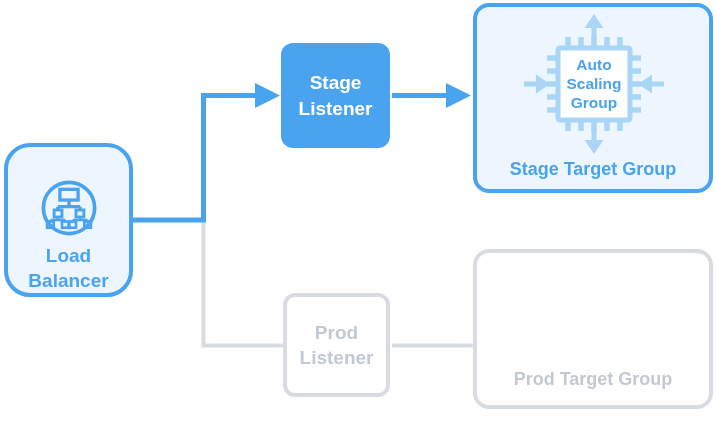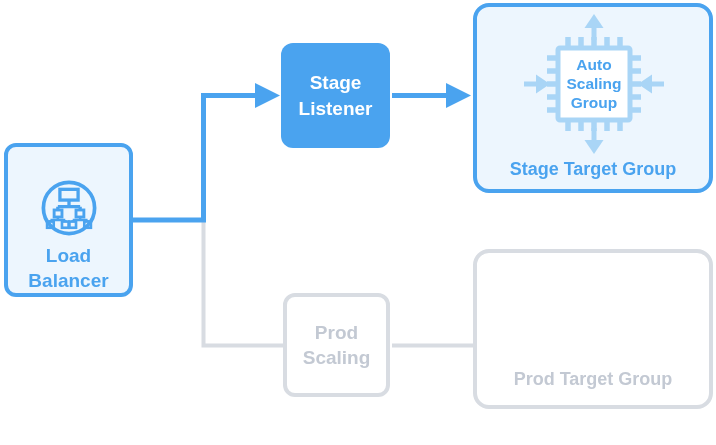--- a/index.html
+++ b/index.html
@@ -19,21 +19,21 @@
   .edge-gray{stroke:var(--gray-border);stroke-width:4;fill:none;}
   .edge-blue{stroke:var(--primary-blue);stroke-width:5;fill:none;}
   .head-blue{fill:var(--primary-blue);stroke:none;}
 
   .node{position:absolute;box-sizing:border-box;}
 
   .lb-box{
     left:4px;top:143px;width:129px;height:154px;
     background:var(--light-blue-fill);
     border:4px solid var(--primary-blue);
-    border-radius:12px;
+    border-radius:26px;
     display:flex;flex-direction:column;align-items:center;
     padding-top:32px;
   }
   .lb-box .icon-svg{width:70px;height:70px;display:block;}
   .lb-label{
     margin-top:6px;width:100px;text-align:center;
     font-size:19px;font-weight:600;line-height:1.32;
     color:var(--primary-blue);
   }
   .ic-blue-stroke{stroke:var(--primary-blue);fill:none;}
@@ -112,21 +112,21 @@
       <rect class="ic-blue-stroke" x="53.5" y="51.5" width="8" height="7.5" stroke-width="3.2"></rect>
     </svg>
     <div class="lb-label">Load Balancer</div>
   </div>
 
   <div class="node listener stage-listener">
     <span>Stage Listener</span>
   </div>
 
   <div class="node listener prod-listener">
-    <span>Prod Scaling</span>
+    <span>Prod Listener</span>
   </div>
 
   <div class="node target-group stage-tg">
     <svg class="chip-svg" viewBox="0 0 150 150">
 
       <path class="chip-stroke" stroke-width="5.5" d="M49 28 V39 M62 28 V39 M75 28 V39 M88 28 V39 M101 28 V39"></path>
       <path class="chip-stroke" stroke-width="5.5" d="M49 111 V122 M62 111 V122 M75 111 V122 M88 111 V122 M101 111 V122"></path>
       <path class="chip-stroke" stroke-width="5.5" d="M28 49 H39 M28 62 H39 M28 75 H39 M28 88 H39 M28 101 H39"></path>
       <path class="chip-stroke" stroke-width="5.5" d="M111 49 H122 M111 62 H122 M111 75 H122 M111 88 H122 M111 101 H122"></path>
 

